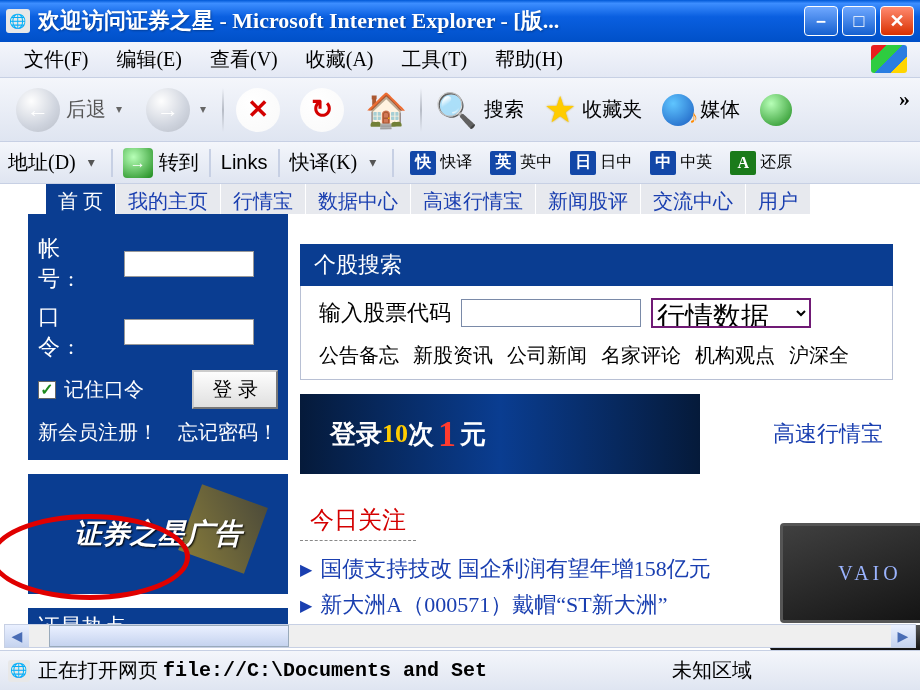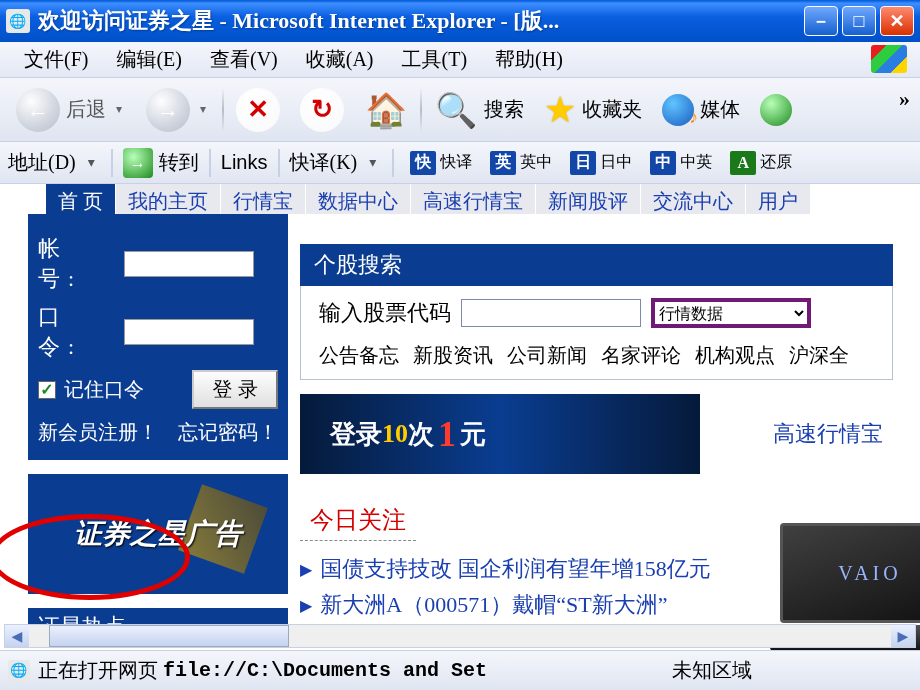--- a/index.html
+++ b/index.html
@@ -74,21 +74,21 @@
 .hotbox{margin-top:14px;}
 .hothdr{background:#0a3d91;color:#fff;font-size:22px;padding:4px 10px;}
 .hottxt{font-size:22px;font-weight:bold;padding:4px 2px;white-space:nowrap;overflow:hidden;}
 
 .rightcol{position:absolute;left:300px;top:30px;right:27px;}
 .searchhdr{background:#0a3d91;color:#fff;font-size:22px;padding:6px 14px;margin-top:30px;}
 .searchbody{border:1px solid #b8c0d4;border-top:none;padding:12px 10px 10px 18px;}
 .srow{display:flex;align-items:center;gap:10px;}
 .srow .lab{font-size:22px;}
 .srow input{flex:0 0 180px;height:28px;border:1px solid #7a8aa8;}
-.srow select{height:30px;min-width:160px;border:4px solid #701a75;font-size:16px;color:#000;background:#fff;}
+.srow select{height:30px;min-width:160px;border:2px solid #701a75;font-size:28px;color:#000;background:#fff;}
 .catrow{display:flex;gap:14px;margin-top:14px;flex-wrap:nowrap;overflow:hidden;}
 .catrow a{color:#000000;font-size:20px;text-decoration:none;white-space:nowrap;}
 
 .banner{margin-top:14px;display:flex;align-items:center;gap:20px;}
 .banimg{width:400px;height:80px;background:linear-gradient(90deg,#051a3a,#0a3d91,#051a3a);display:flex;align-items:center;justify-content:flex-start;color:#fff;font-size:26px;font-weight:bold;position:relative;padding-left:30px;}
 .banimg .y{color:#ffcc00;}
 .banimg .r{color:#ff3b2e;font-size:36px;margin:0 4px;}
 .laptop{position:absolute;left:470px;bottom:-40px;width:200px;height:140px;}
 .lap-screen{width:180px;height:100px;background:linear-gradient(160deg,#404040,#101010);border:3px solid #555;border-radius:4px;margin:0 auto;display:flex;align-items:center;justify-content:center;color:#9bb4ff;font-size:20px;letter-spacing:4px;}
 .lap-base{width:200px;height:26px;background:linear-gradient(to bottom,#555,#111);border-radius:4px;margin-top:2px;}

